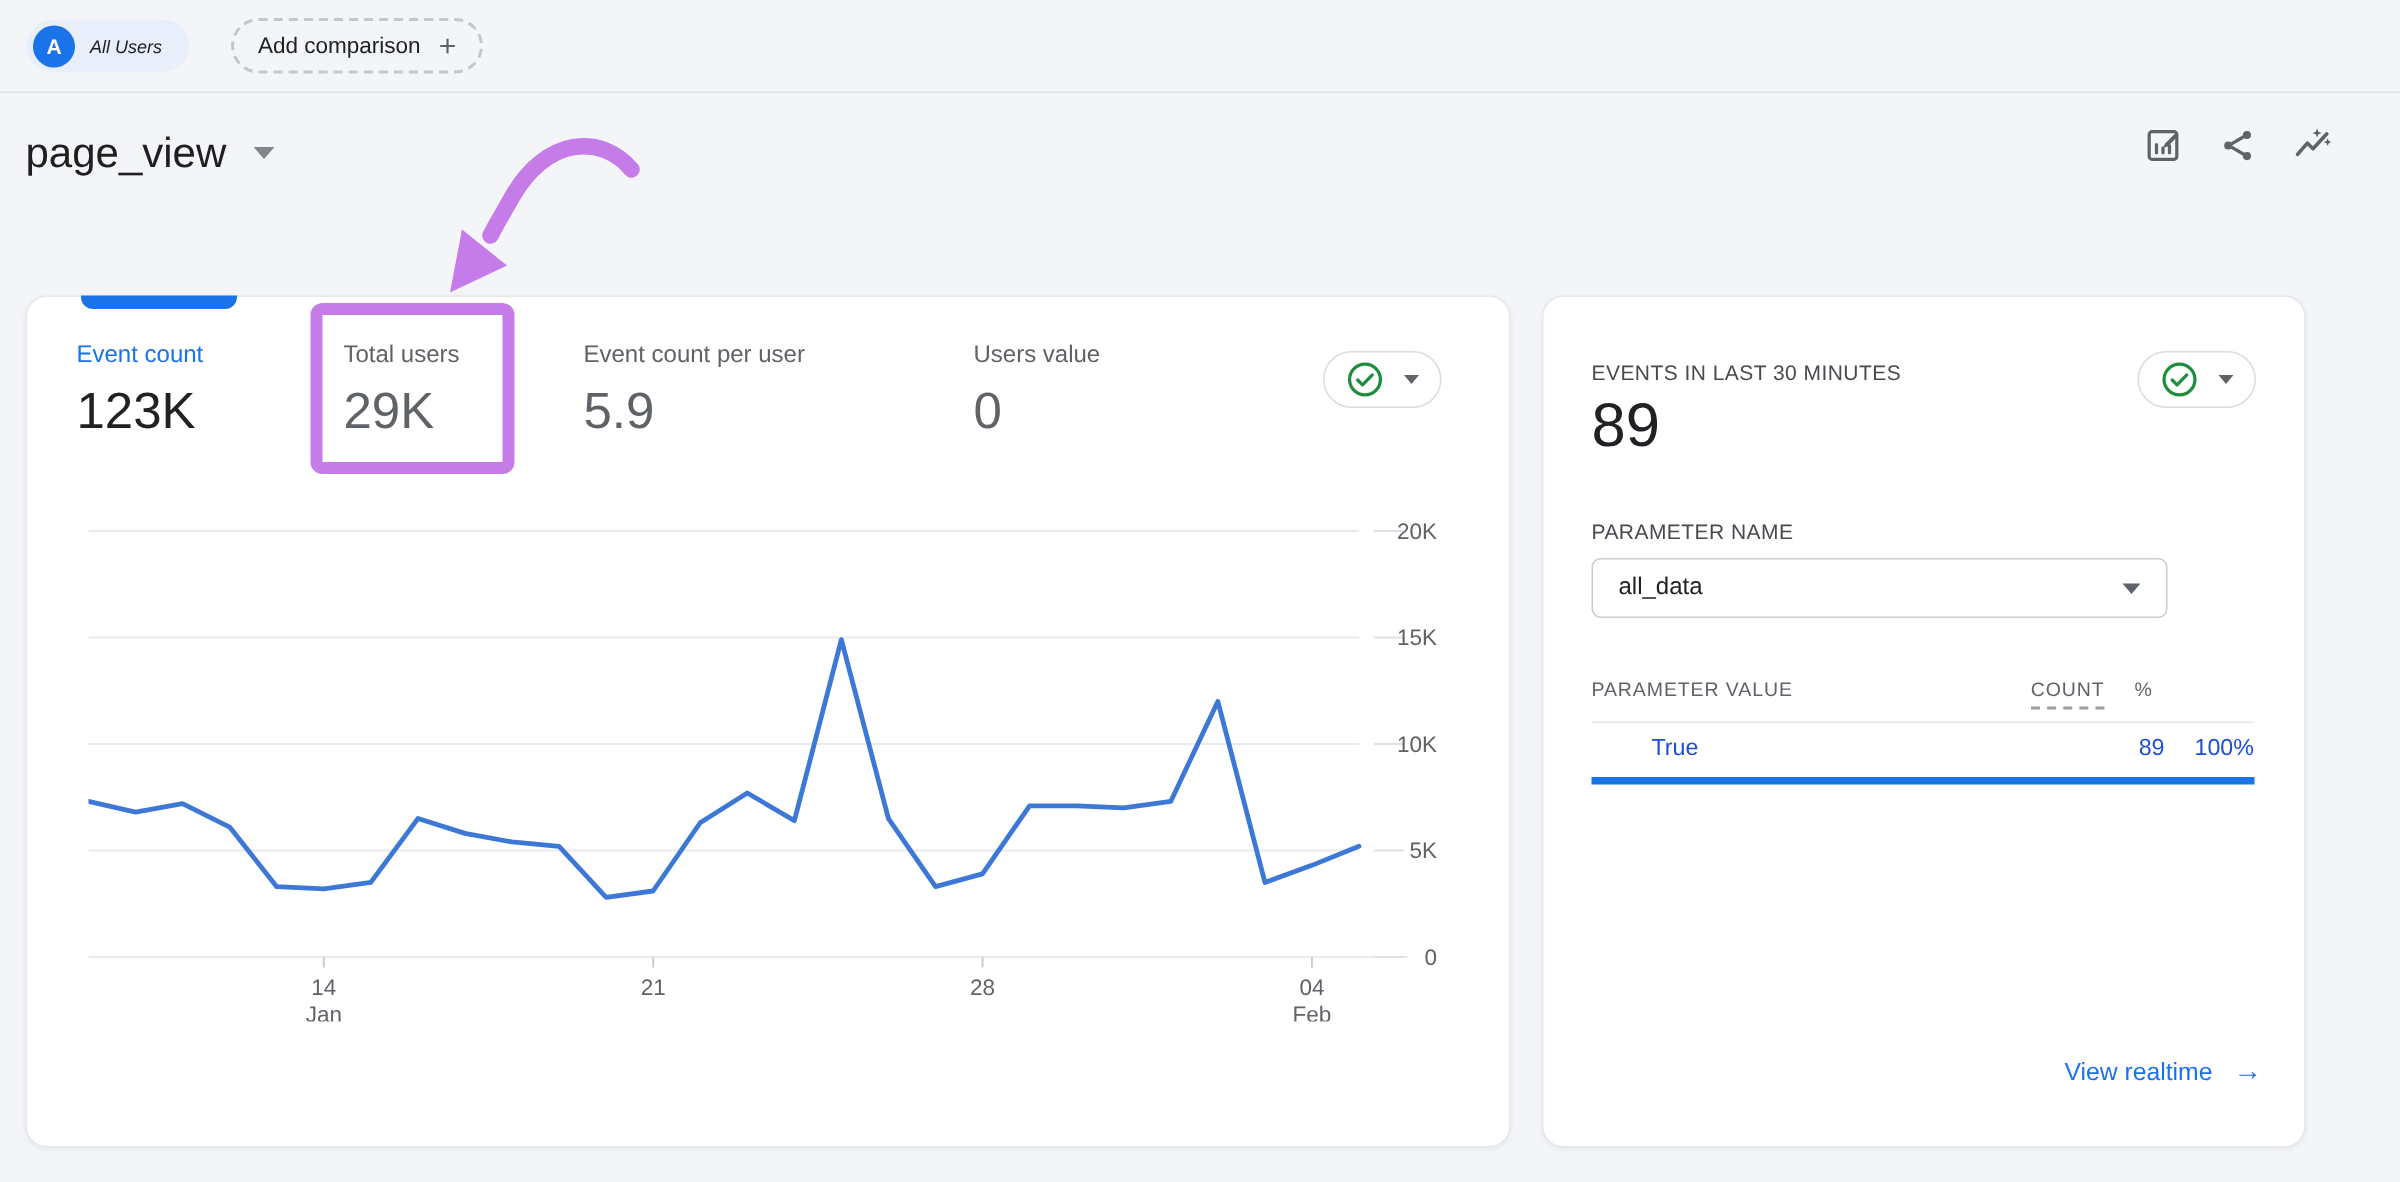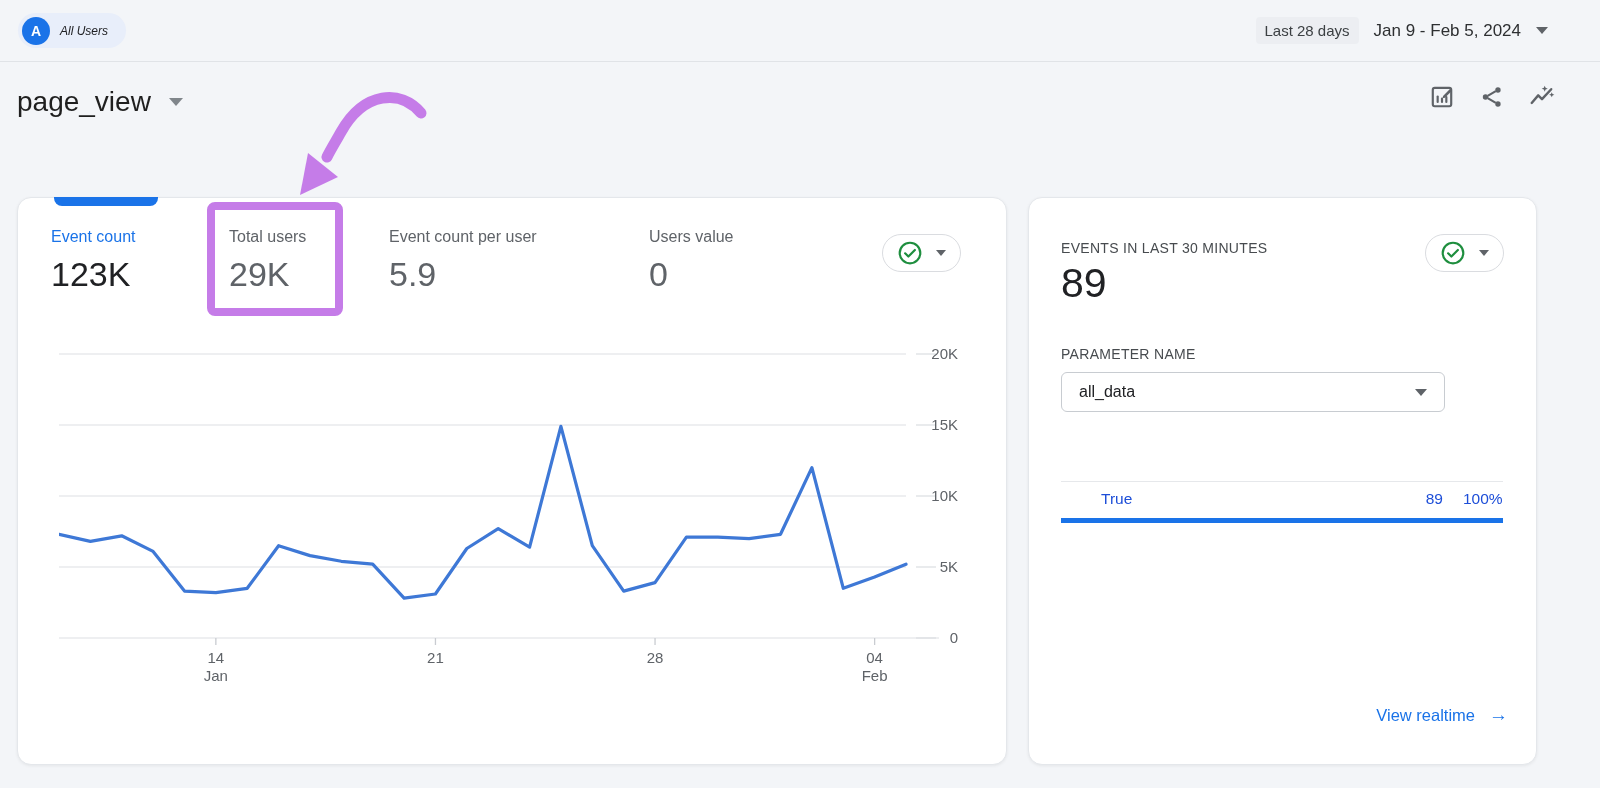--- a/index.html
+++ b/index.html
@@ -139,25 +139,24 @@
 </style>
 </head>
 <body>
 
 <div class="topbar">
   <div class="topbar-left">
     <div class="audience-pill">
       <div class="avatar">A</div>
       <span class="audience-label">All Users</span>
     </div>
-  </div>
-  <div class="date-group">
-    <span class="date-chip">Last 28 days</span>
-    <span class="date-text">Jan 9 - Feb 5, 2024</span>
-    <div class="caret"></div>
+    <div class="add-comparison">
+      <span>Add comparison</span>
+      <span class="plus-glyph">+</span>
+    </div>
   </div>
 </div>
 
 <div class="page-title-wrap">
   <span class="page-title">page_view</span>
   <div class="caret title"></div>
 </div>
 
 <div class="toolbar-icons">
   <svg class="tool-icon" viewBox="0 0 24 24">
@@ -251,20 +250,25 @@
     </svg>
     <div class="caret small"></div>
   </div>
 
   <div class="param-label">PARAMETER NAME</div>
   <div class="param-select">
     <span>all_data</span>
     <div class="caret"></div>
   </div>
 
+  <div class="rt-table-header">
+    <div class="th-value">PARAMETER VALUE</div>
+    <div class="th-count"><span>COUNT</span></div>
+    <div class="th-pct">%</div>
+  </div>
   <div class="rt-table-divider"></div>
 
   <div class="rt-row">
     <div class="td-value">True</div>
     <div class="td-count">89</div>
     <div class="td-pct">100%</div>
   </div>
   <div class="rt-row-bar"></div>
 
   <div class="view-realtime">

